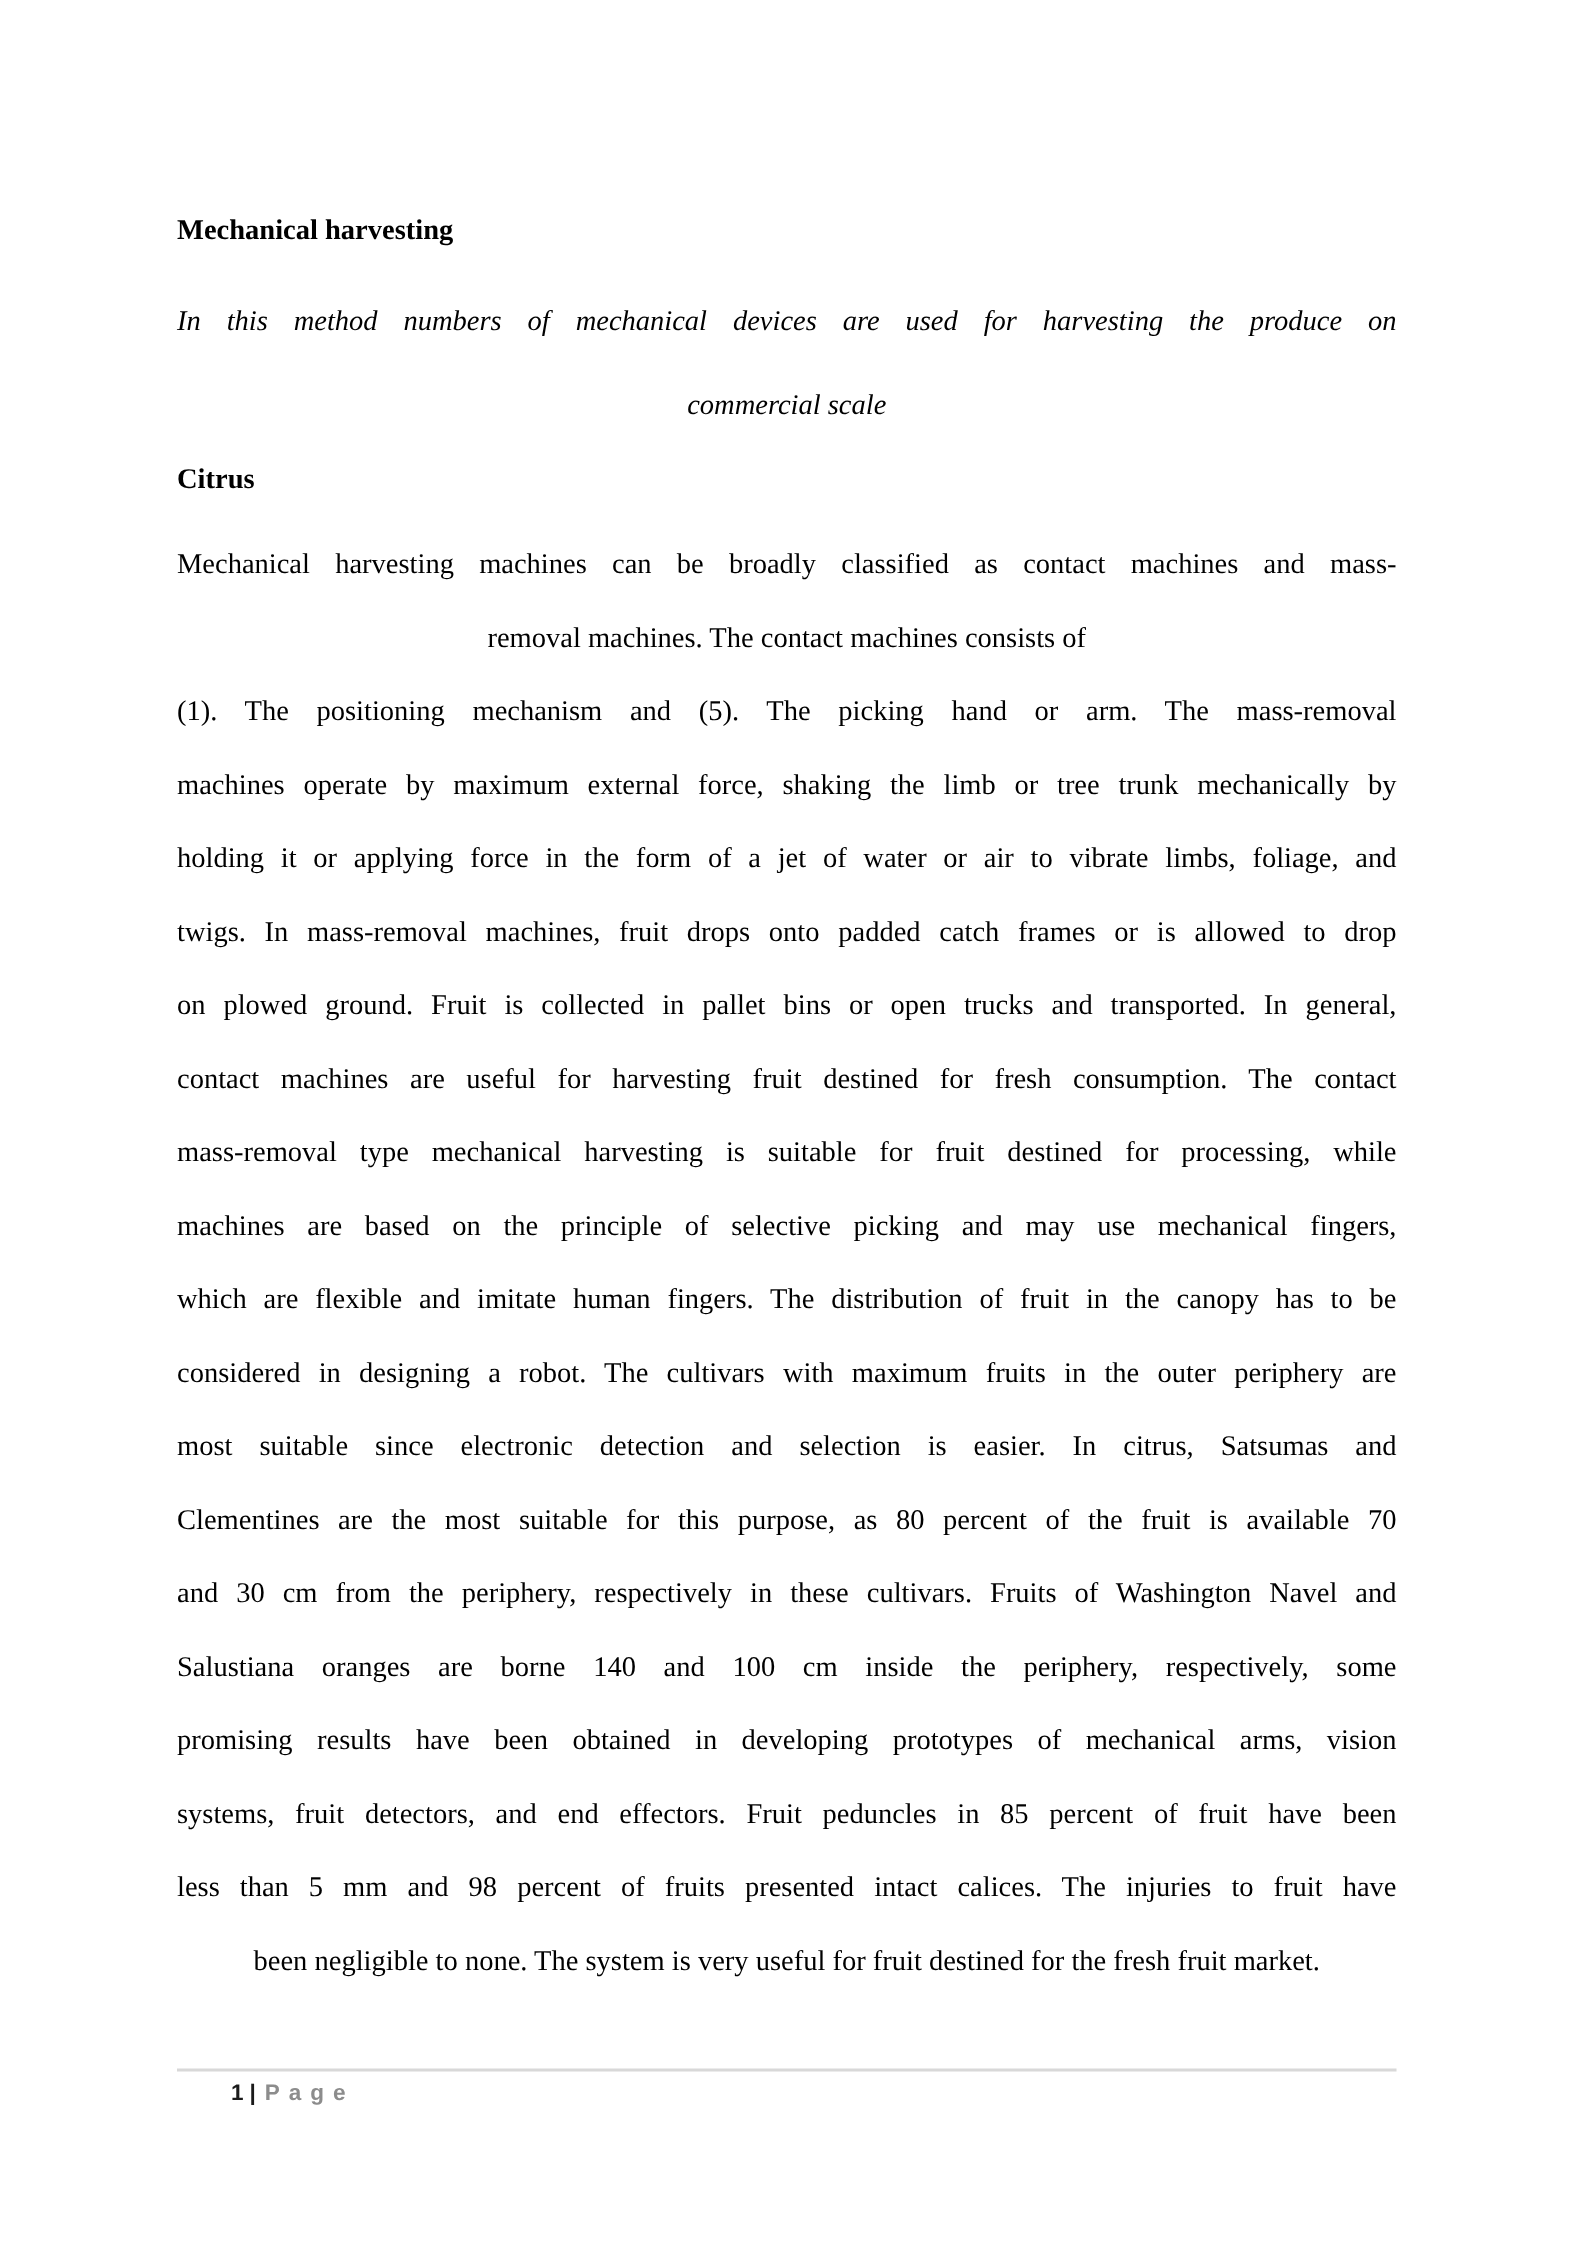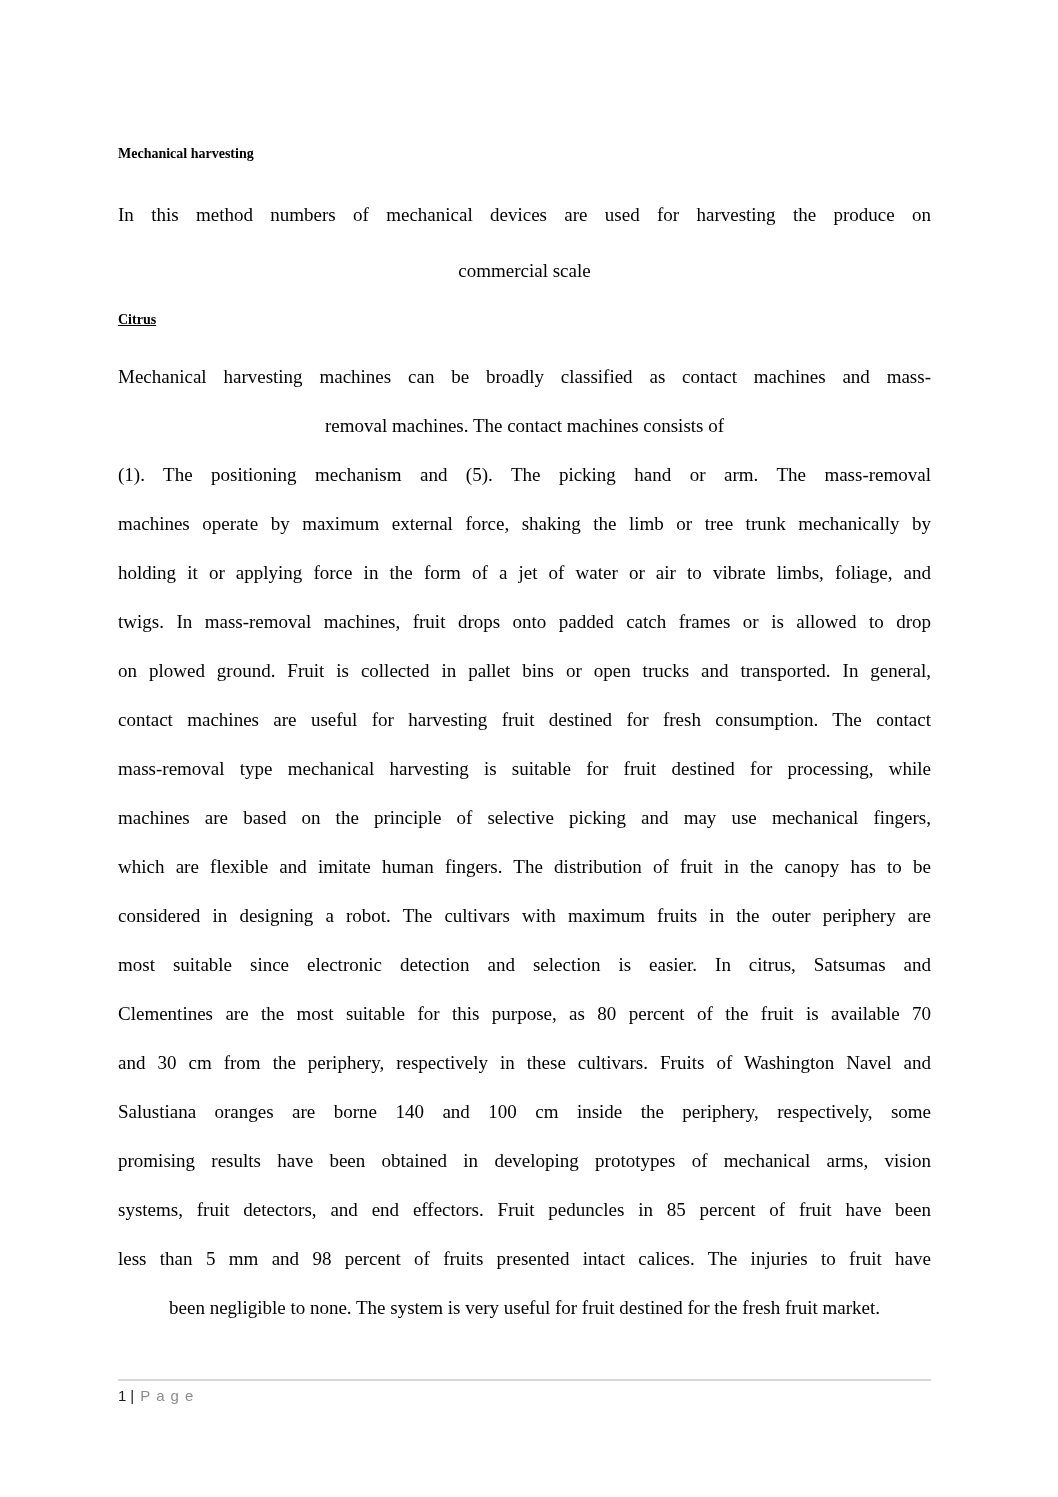--- a/index.html
+++ b/index.html
@@ -16,60 +16,61 @@
     font-family: "Liberation Serif", "DejaVu Serif", serif;
     color: #000000;
   }
   .content {
     position: absolute;
     top: 143px;
     left: 118px;
     width: 813px;
   }
   .heading {
-    font-size: 14px;
+    font-size: 19px;
     font-weight: bold;
     line-height: 22px;
     text-align: left;
   }
   .para {
     margin: 0;
   }
   .para.wide .line { line-height: 56px; }
   .para.body .line { line-height: 49px; }
   .line {
     font-size: 19px;
     text-align: center;
   }
   .line.justify {
     text-align: justify;
     text-align-last: justify;
   }
   
-  .blk-gap-after-h1 { margin-top: 22px; }
-  .blk-gap-before-h2 { margin-top: 10px; text-decoration: underline; }
+  .blk-gap-after-h1 { margin-top: 22px; font-style: italic; }
+  .blk-gap-before-h2 { margin-top: 10px; }
   .blk-gap-after-h2 { margin-top: 21px; font-family: Liberation Serif, serif; }
 
   .footer {
     position: absolute;
     left: 118px;
     width: 813px;
     top: 1379px;
   }
   .footer-rule {
     width: 100%;
     height: 0;
     border-top: 2px solid #d8d8d8;
   }
   .footer-text {
     margin-top: 6px;
     font-family: "Liberation Sans", "DejaVu Sans", sans-serif;
     font-size: 15px;
-    font-weight: normal;
+    font-weight: bold;
     color: #1a1a1a;
+    margin-left: 36px;
   }
   .pg-num { color: #1a1a1a; }
   .pg-sep {
     margin: 0 6px 0 4px;
     color: #1a1a1a;
   }
   .pg-label {
     color: #8c8c8c;
     letter-spacing: 6px;
   }

